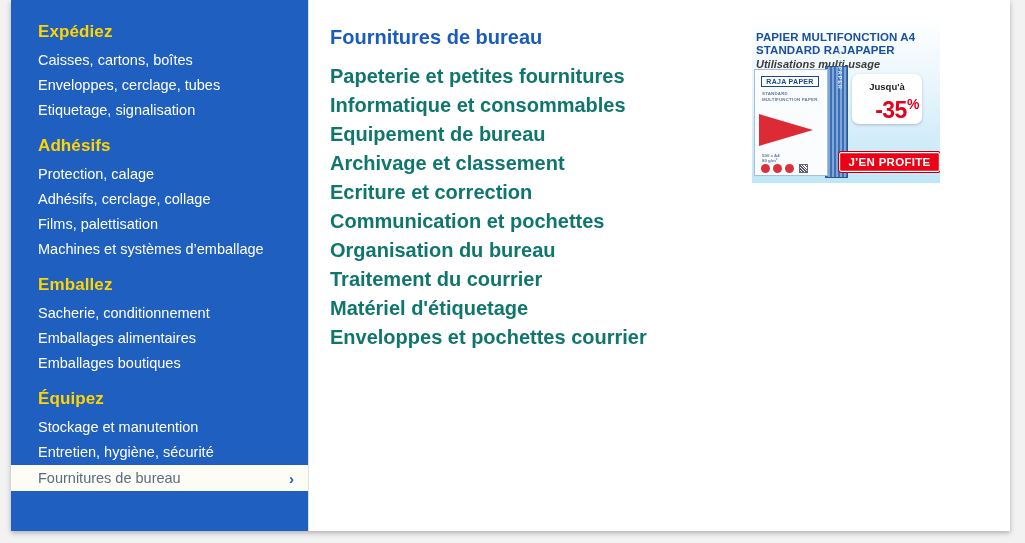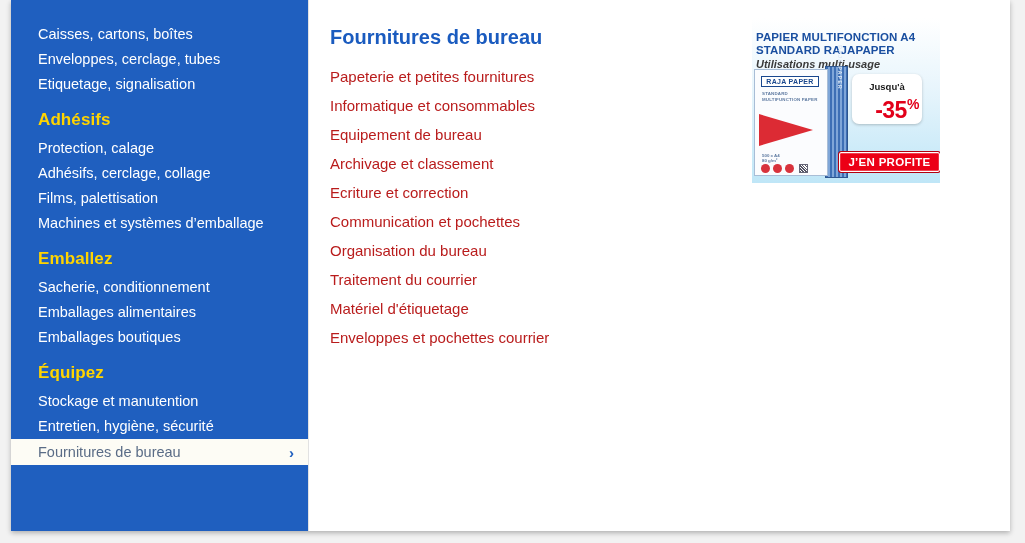--- a/index.html
+++ b/index.html
@@ -79,25 +79,26 @@
     background:#fff;
   }
   .content-title {
     color:#1a5bbf;
     font-size:20px;
     font-weight:bold;
     margin-bottom:13px;
   }
   .content-link {
     display:block;
-    color:#b91c1c;
-    font-size:15px;
+    color:#0f766e;
+    font-size:20px;
     line-height:29px;
     text-decoration:none;
     white-space:nowrap;
+    font-weight:bold;
   }
 
   
   .promo {
     position:absolute;
     left:443px; top:18px;
     width:188px; height:165px;
     background:linear-gradient(180deg,#ffffff 0%,#e8f5fc 42%,#bfe6f7 100%);
     overflow:hidden;
   }
@@ -237,20 +238,21 @@
   }
 </style>
 </head>
 <body>
 
 <div class="megamenu">
 
   <nav class="sidebar">
 
     <div class="sb-group">
+      <div class="sb-heading">Expédiez</div>
       <a class="sb-link">Caisses, cartons, boîtes</a>
       <a class="sb-link">Enveloppes, cerclage, tubes</a>
       <a class="sb-link">Etiquetage, signalisation</a>
     </div>
 
     <div class="sb-group">
       <div class="sb-heading">Adhésifs</div>
       <a class="sb-link">Protection, calage</a>
       <a class="sb-link">Adhésifs, cerclage, collage</a>
       <a class="sb-link">Films, palettisation</a>

